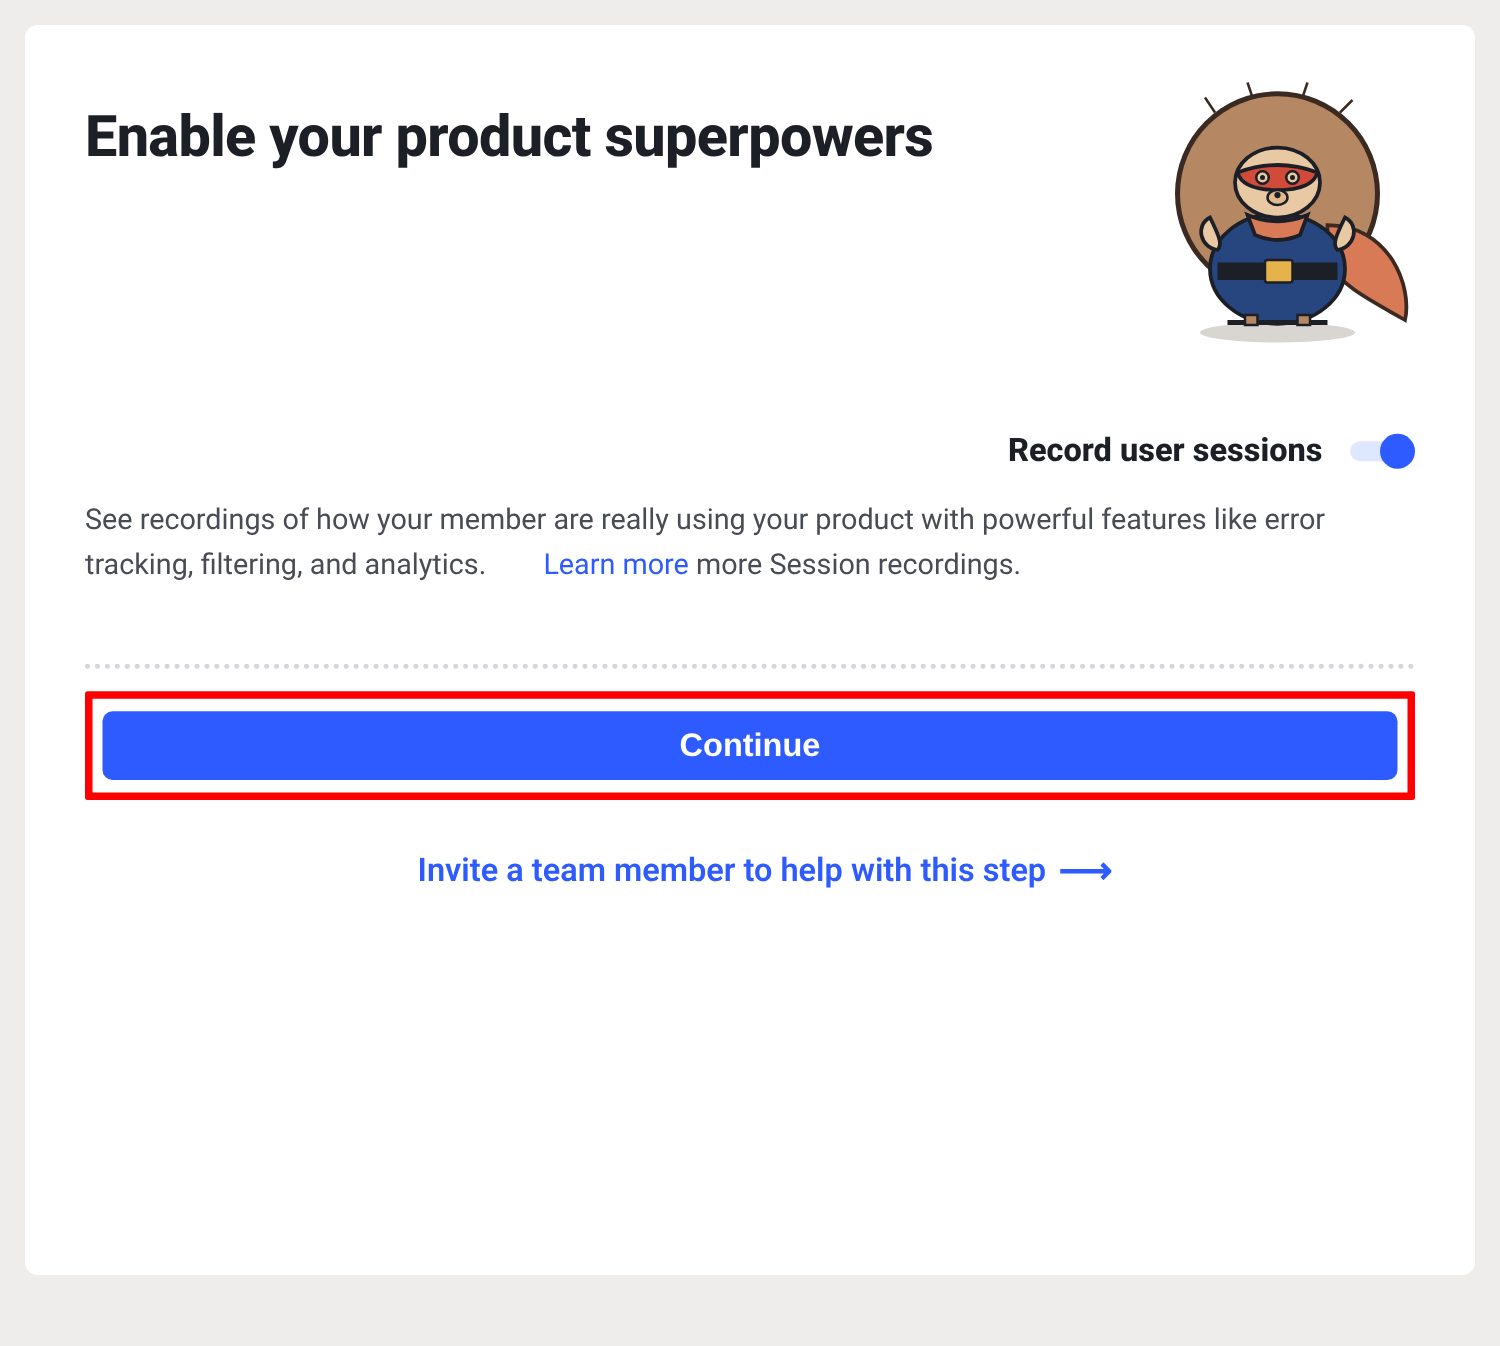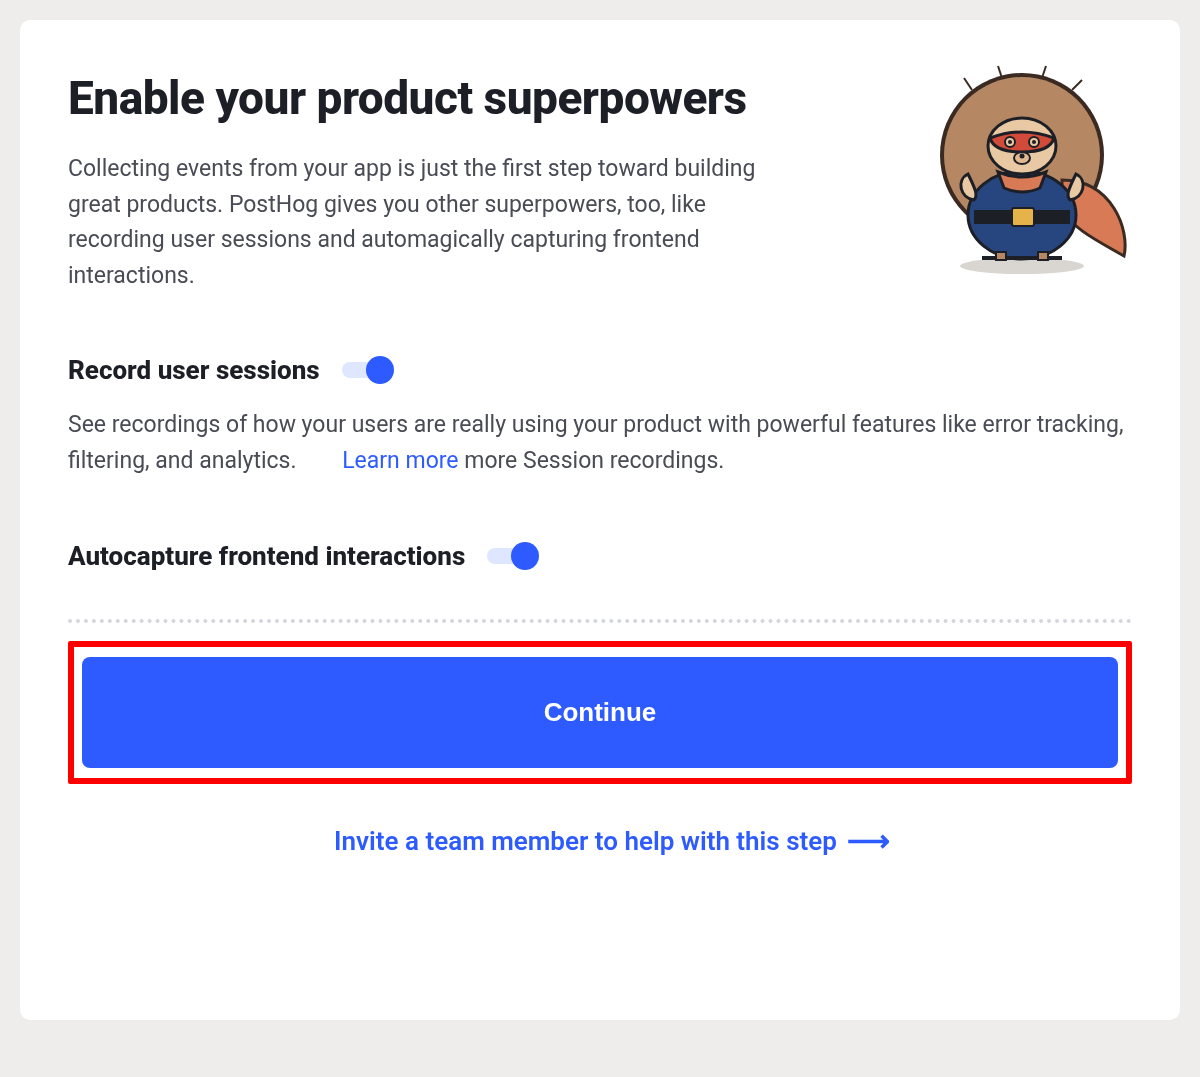--- a/index.html
+++ b/index.html
@@ -31,21 +31,21 @@
     padding:40px 48px 46px 48px;
     min-height:1000px;
   }
   .hero {
     display:flex;
     gap:28px;
     align-items:flex-start;
   }
   .hero-text { flex:1 1 auto; }
   h1.title {
-    margin:12px 0 26px 0;
+    margin:24px 0 26px 0;
     font-size:46px;
     font-weight:800;
     letter-spacing:-0.5px;
     line-height:1.15;
   }
   p.intro {
     margin:0;
     font-size:23px;
     line-height:1.55;
     color:var(--muted);
@@ -54,21 +54,21 @@
   .hero-graphic {
     width:220px;
     flex:0 0 auto;
   }
   .hedgehog { width:220px; height:220px; }
 
   .section { margin-top:62px; }
   .section-head {
     display:flex;
     align-items:center;
-    justify-content:flex-start;
+    justify-content:flex-end;
     gap:20px;
   }
   .section-title {
     margin:0;
     font-size:26px;
     font-weight:800;
   }
   .section-desc {
     margin:22px 0 0 0;
     font-size:23px;
@@ -115,21 +115,21 @@
     padding:10px 8px;
     border-radius:2px;
   }
   .continue-btn {
     width:100%;
     border:none;
     background:var(--brand);
     color:#fff;
     font-size:26px;
     font-weight:700;
-    padding:40px 0;
+    padding:12px 0;
     border-radius:8px;
     cursor:pointer;
   }
 
   .invite-line {
     margin-top:42px;
     text-align:center;
   }
   .invite-link {
     color:var(--link);
@@ -151,21 +151,20 @@
 </style>
 </head>
 <body>
 
 <div class="page">
   <div class="card">
 
     <div class="hero">
       <div class="hero-text">
         <h1 class="title">Enable your product superpowers</h1>
-        <p class="intro">Collecting events from your app is just the first step toward building great products. PostHog gives you other superpowers, too, like recording user sessions and automagically capturing frontend interactions.</p>
       </div>
       <div class="hero-graphic">
         <svg class="hedgehog" viewBox="0 0 220 220" aria-hidden="true">
 
           <ellipse cx="110" cy="206" rx="62" ry="8" fill="#d9d6d2"></ellipse>
 
           <circle cx="110" cy="95" r="82" fill="#3a2a22"></circle>
           <circle cx="110" cy="95" r="78" fill="#b58763"></circle>
           <g stroke="#3a2a22" stroke-width="2">
             <line x1="60" y1="30" x2="52" y2="18"></line>
@@ -206,32 +205,25 @@
 
     <div class="section">
       <div class="section-head">
         <h2 class="section-title">Record user sessions</h2>
         <div class="toggle" role="switch" aria-checked="true">
           <div class="toggle-track"></div>
           <div class="toggle-thumb"></div>
         </div>
       </div>
       <p class="section-desc">
-        <span>See recordings of how your users are really using your product with powerful features like error tracking, filtering, and analytics. </span><a href="#" class="inline-link">Learn more</a><span> more Session recordings.</span>
+        <span>See recordings of how your member are really using your product with powerful features like error tracking, filtering, and analytics. </span><a href="#" class="inline-link">Learn more</a><span> more Session recordings.</span>
       </p>
     </div>
 
     <div class="section">
-      <div class="section-head">
-        <h2 class="section-title">Autocapture frontend interactions</h2>
-        <div class="toggle" role="switch" aria-checked="true">
-          <div class="toggle-track"></div>
-          <div class="toggle-thumb"></div>
-        </div>
-      </div>
     </div>
 
     <hr class="divider">
 
     <div class="cta-wrap">
       <button class="continue-btn">Continue</button>
     </div>
 
     <div class="invite-line">
       <a href="#" class="invite-link">

